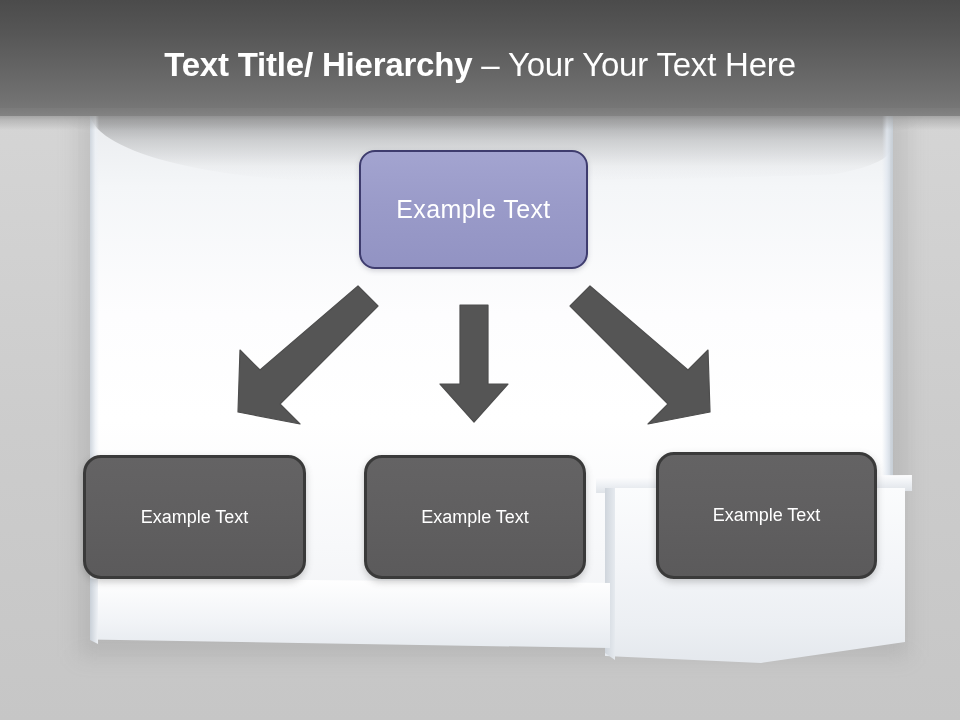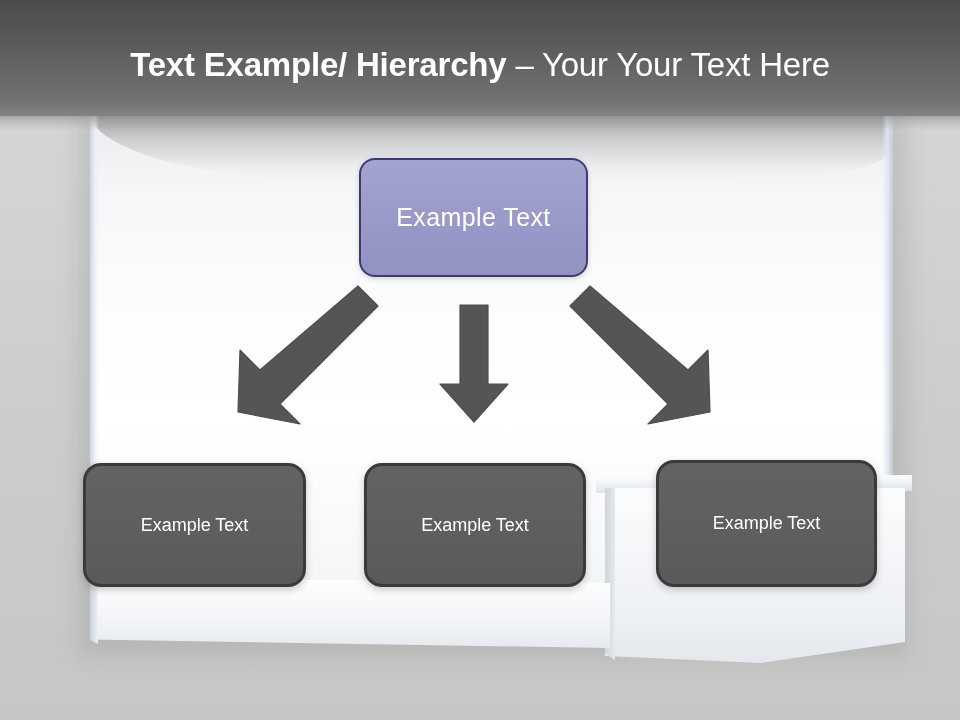--- a/index.html
+++ b/index.html
@@ -198,21 +198,20 @@
 
   
   .node {
     position: absolute;
     box-sizing: border-box;
     display: flex;
     align-items: center;
     justify-content: center;
     color: #ffffff;
     z-index: 10;
-    margin-top: 8px;
   }
 
   .node-root {
     left: 359px;
     top: 150px;
     width: 229px;
     height: 119px;
     background: linear-gradient(180deg, #a3a4d0 0%, #9a9bc9 45%, #9293c3 100%);
     border: 2.5px solid #3e3c6e;
     border-radius: 16px;
@@ -256,21 +255,21 @@
   <div class="board-right-edge"></div>
   <div class="ledge"></div>
   <div class="podium"></div>
   <div class="podium-side"></div>
   <div class="board-lip"></div>
   <div class="board-lip-edge"></div>
 
   <div class="header"></div>
   <div class="header-fade"></div>
   <div class="title">
-    <span class="t-bold">Text Example/ Hierarchy</span><span class="t-light"> – </span><span class="t-light">Your Your Text Here</span>
+    <span class="t-bold">Text Title/ Hierarchy</span><span class="t-light"> – </span><span class="t-light">Your Your Text Here</span>
   </div>
 
   <svg class="arrows" viewBox="0 0 960 720">
 
     <g>
       <polygon points="358,286 378,306 280,404 300,424 238,412 240,350 260,370" fill="#555555" stroke="#4e4e4e" stroke-width="1.2" stroke-linejoin="round"></polygon>
     </g>
 
     <g>
       <polygon points="460,305 488,305 488,384 508,384 474,422 440,384 460,384" fill="#555555" stroke="#4e4e4e" stroke-width="1.2" stroke-linejoin="round"></polygon>

